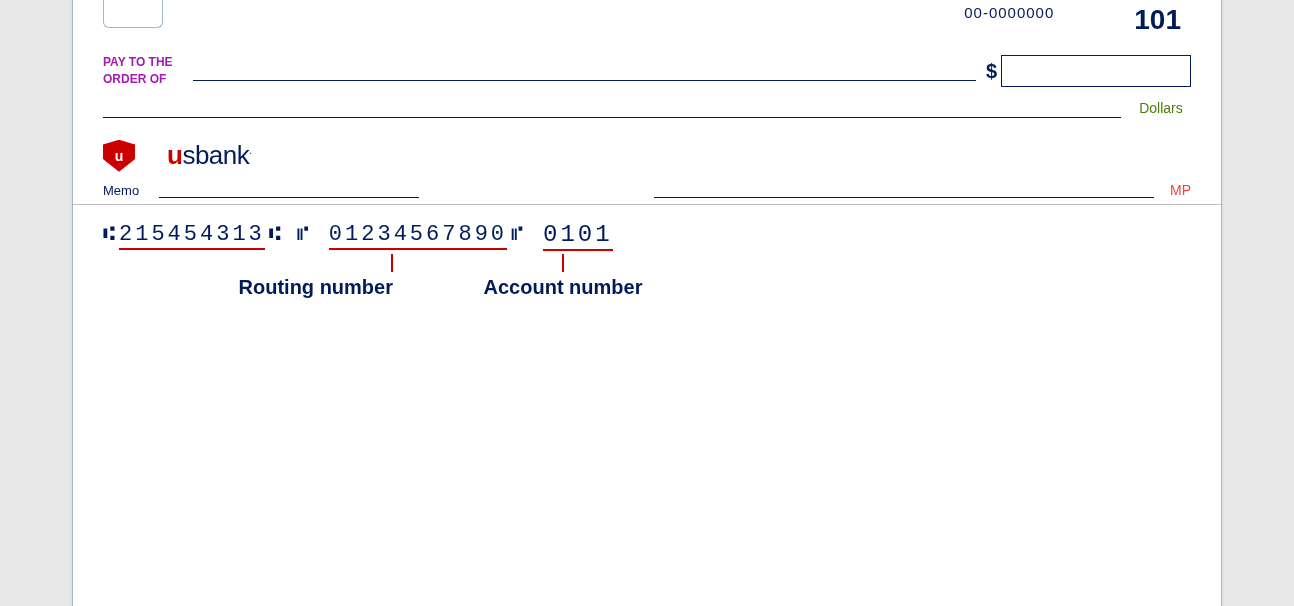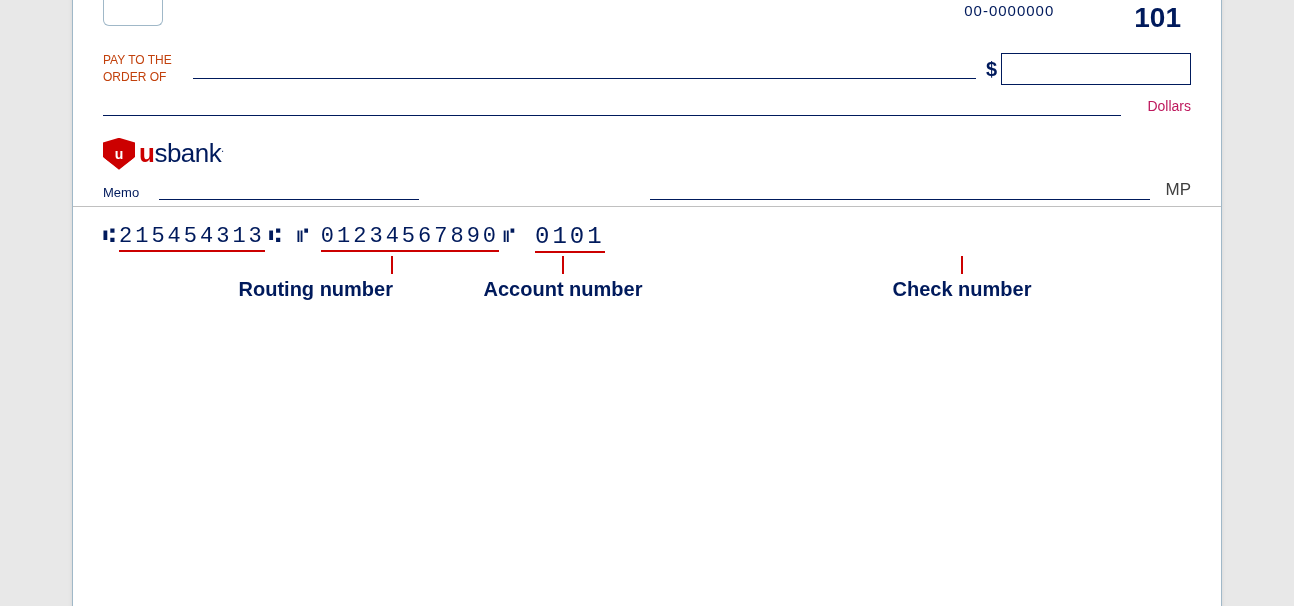--- a/index.html
+++ b/index.html
@@ -74,23 +74,23 @@
       display: inline-block;
     }
     
     .pay-row {
       display: flex;
       align-items: center;
       margin-top: 18px;
       gap: 0;
     }
     .pay-label {
-      color: #c2410c;
+      color: #a21caf;
       font-size: 12px;
-      font-weight: normal;
+      font-weight: bold;
       min-width: 90px;
       line-height: 1.4;
     }
     .pay-line {
       flex: 1;
       border-bottom: 1.5px solid #001a5c;
       height: 20px;
       margin-right: 10px;
     }
     .dollar-sign {
@@ -109,26 +109,26 @@
       display: flex;
       align-items: flex-end;
       margin-top: 10px;
     }
     .dollars-line {
       flex: 1;
       border-bottom: 1.5px solid #001a5c;
       height: 20px;
     }
     .dollars-label {
-      color: #be185d;
+      color: #4d7c0f;
       font-size: 14px;
       margin-left: 10px;
       padding-bottom: 2px;
       min-width: 60px;
-      text-align: right;
+      text-align: center;
     }
     
     .logo-row {
       display: flex;
       align-items: center;
       margin-top: 22px;
       margin-bottom: 10px;
     }
     
     .usbank-logo {
@@ -147,20 +147,21 @@
       align-items: center;
       justify-content: center;
       clip-path: polygon(50% 0%, 100% 15%, 100% 60%, 50% 100%, 0% 60%, 0% 15%);
       margin-right: 2px;
     }
     .usbank-text {
       font-size: 26px;
       font-weight: 400;
       color: #001a5c;
       letter-spacing: -0.5px;
+      margin-left: 28px;
     }
     .usbank-u {
       color: #cc0000;
       font-weight: 900;
     }
     .usbank-dot {
       color: #001a5c;
       font-size: 10px;
       vertical-align: super;
     }
@@ -184,22 +185,22 @@
     }
     .mp-spacer {
       flex: 1;
     }
     .mp-line {
       width: 500px;
       border-bottom: 1.5px solid #001a5c;
       height: 16px;
     }
     .mp-label {
-      color: #404040;
-      font-size: 17px;
+      color: #ef4444;
+      font-size: 14px;
       margin-left: 10px;
     }
     
     .micr-section {
       padding: 10px 30px 0 30px;
       border-top: 1.5px solid #c0c0c0;
       margin-top: 6px;
     }
     .micr-row {
       display: flex;
@@ -231,21 +232,21 @@
       bottom: -3px;
       left: 0;
       right: 0;
     }
     .micr-account {
       color: #001a5c;
       font-size: 22px;
       letter-spacing: 3px;
       position: relative;
       display: inline-block;
-      margin-left: 8px;
+      margin-left: 16px;
     }
     .micr-account::after {
       content: '';
       display: block;
       border-bottom: 2.5px solid #cc0000;
       position: absolute;
       bottom: -3px;
       left: 0;
       right: 0;
     }
@@ -365,19 +366,15 @@
       <div style="flex:0 0 290px; display:flex; flex-direction:column; align-items:flex-end;">
         <div style="width:2px; height:18px; background:#cc0000;"></div>
         <span class="label-routing" style="font-size:20px;font-weight:900;color:#001a5c;margin-top:4px;">Routing number</span>
       </div>
 
       <div style="flex:0 0 340px; display:flex; flex-direction:column; align-items:center;">
         <div style="width:2px; height:18px; background:#cc0000;"></div>
         <span class="label-account" style="font-size:20px;font-weight:900;color:#001a5c;margin-top:4px;">Account number</span>
       </div>
 
-      <div style="flex:1; display:flex; flex-direction:column; align-items:center;">
-        <div style="width:2px; height:18px; background:#cc0000;"></div>
-        <span class="label-check" style="font-size:20px;font-weight:900;color:#001a5c;margin-top:4px;">Check number</span>
-      </div>
     </div>
   </div>
 </div>
 
 </body></html>

